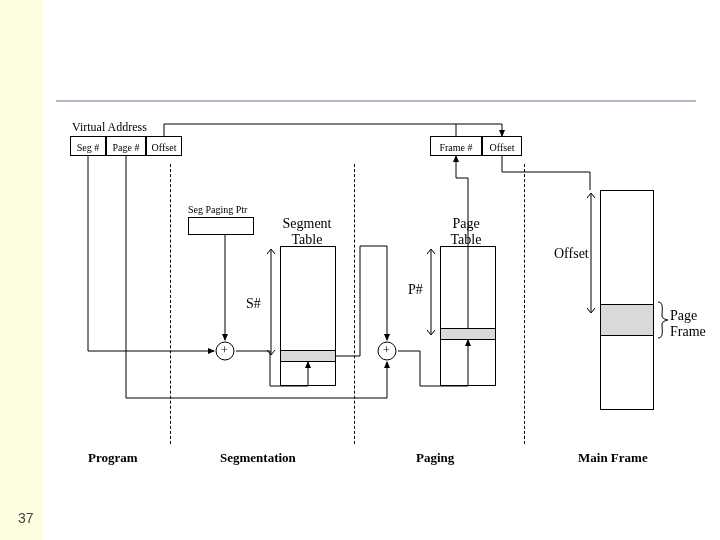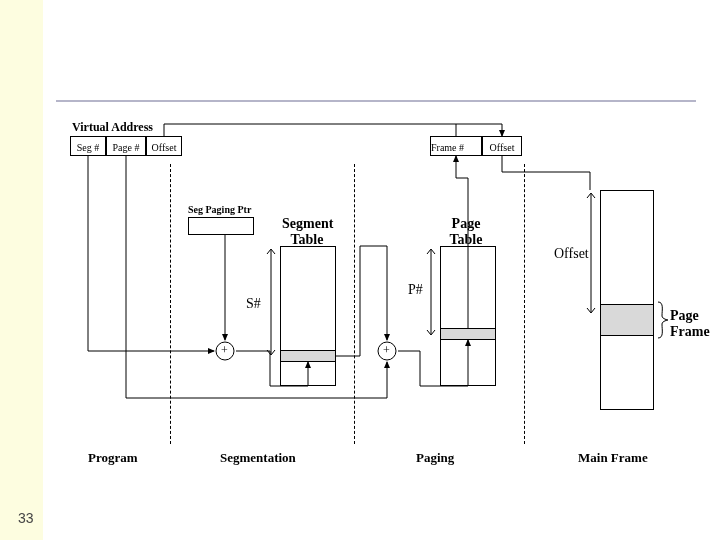--- a/index.html
+++ b/index.html
@@ -53,21 +53,21 @@
     width: 610px;
     height: 360px;
   }
   .dlabel {
     position: absolute;
     font-family: "Times New Roman", Times, serif;
     font-size: 13px;
     color: #000;
     white-space: nowrap;
   }
-  .dlabel.bold { font-weight: 700; }
+  .dlabel.bold { font-weight: 400; }
   .dlabel.tiny { font-size: 10px; }
   .dlabel.small { font-size: 14px; }
   .box {
     position: absolute;
     border: 1px solid #000;
     background: #fff;
     box-sizing: border-box;
   }
   .shade {
     position: absolute;
@@ -129,21 +129,21 @@
       <polyline points="3,8 7,3 11,8" fill="none" stroke="#000" stroke-width="1"></polyline>
       <polyline points="3,84 7,89 11,84" fill="none" stroke="#000" stroke-width="1"></polyline>
     </svg>
     <div class="dlabel small" style="left:338px; top:164px;">P#</div>
 
     <svg style="left:306px; top:222px;" width="22" height="22">
       <circle cx="11" cy="11" r="9" fill="#fff" stroke="#000" stroke-width="1"></circle>
     </svg>
     <div class="dlabel" style="left:313px; top:225px; font-size:12px;">+</div>
 
-    <div class="box" style="left:360px; top:18px; width:52px; height:20px; text-align:left; line-height:18px;"><span class="dlabel tiny" style="position:static;">Frame #</span></div>
+    <div class="box" style="left:360px; top:18px; width:52px; height:20px; text-align:center; line-height:18px;"><span class="dlabel tiny" style="position:static;">Frame #</span></div>
     <div class="box" style="left:412px; top:18px; width:40px; height:20px; text-align:center; line-height:18px;"><span class="dlabel tiny" style="position:static;">Offset</span></div>
 
     <div class="box" style="left:530px; top:72px; width:54px; height:220px;"></div>
     <div class="shade" style="left:531px; top:186px; width:52px; height:32px;"></div>
 
     <svg style="left:514px; top:72px;" width="14" height="126">
       <line x1="7" y1="4" x2="7" y2="122" stroke="#000" stroke-width="1"></line>
       <polyline points="3,8 7,3 11,8" fill="none" stroke="#000" stroke-width="1"></polyline>
       <polyline points="3,118 7,123 11,118" fill="none" stroke="#000" stroke-width="1"></polyline>
     </svg>
@@ -188,14 +188,14 @@
     <div class="vline" style="left:284px; top:46px; height:280px;"></div>
     <div class="vline" style="left:454px; top:46px; height:280px;"></div>
 
     <div class="dlabel bottom-label" style="left:18px;  top:332px;">Program</div>
     <div class="dlabel bottom-label" style="left:150px; top:332px;">Segmentation</div>
     <div class="dlabel bottom-label" style="left:346px; top:332px;text-align:center;">Paging</div>
     <div class="dlabel bottom-label" style="left:508px; top:332px;">Main Frame</div>
 
   </div>
 
-  <div class="page-num">33</div>
+  <div class="page-num">37</div>
 </div>
 
 </body></html>

